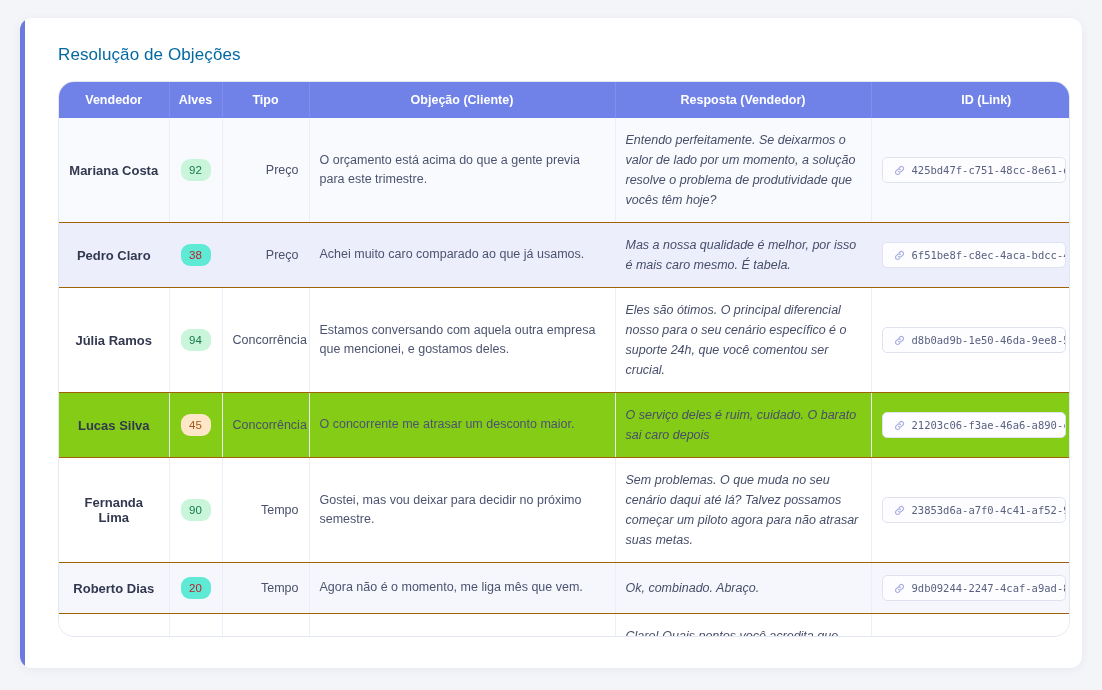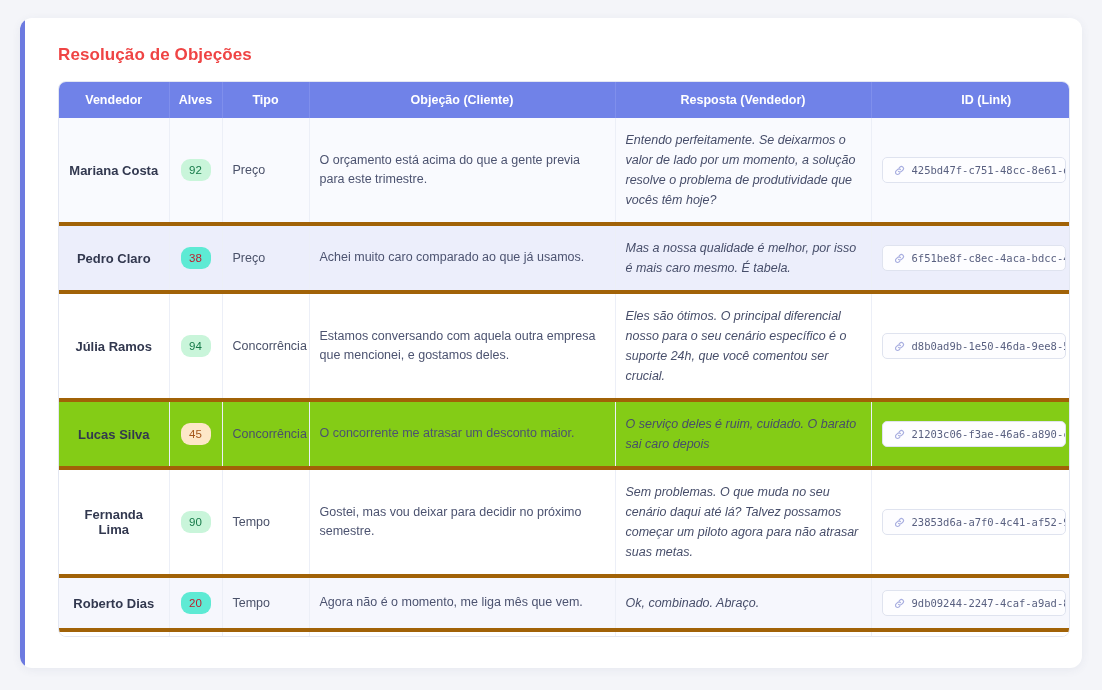--- a/index.html
+++ b/index.html
@@ -34,32 +34,32 @@
     position: absolute;
     left: 0;
     top: 0;
     bottom: 0;
     width: 5px;
     background: #6c7ae0;
   }
 
   .card-title {
     font-size: 17px;
-    font-weight: bold;
-    color: #ef4444;
+    font-weight: normal;
+    color: #0369a1;
     letter-spacing: 0.1px;
     margin: 5px 0 16px 18px;
   }
 
   .table-wrap {
     margin-left: 18px;
     width: 1012px;
     height: 556px;
     border: 1px solid #e3e7f2;
-    border-radius: 8px;
+    border-radius: 16px;
     overflow: hidden;
     background: #ffffff;
   }
 
   table {
     width: 100%;
     border-collapse: collapse;
     table-layout: fixed;
   }
 
@@ -76,21 +76,21 @@
 
   .col-vendedor { width: 110px; }
   .col-score    { width: 53px;  }
   .col-tipo     { width: 87px;  }
   .col-objecao  { width: 306px; }
   .col-resposta { width: 256px; }
   .col-id       { width: 200px; }
 
   tbody td {
     border-right: 1px solid #eceff7;
-    border-bottom: 4px solid #a16207;
+    border-bottom: 1px solid #a16207;
     padding: 12px 10px;
     vertical-align: middle;
     font-size: 12.5px;
     color: #49506b;
   }
   tbody td:last-child { border-right: none; }
 
   tbody tr:nth-child(odd)  { background: #ffffff; }
   tbody tr:nth-child(even) { background: #eeeffb; }
   tbody tr:nth-child(1)    { background: #f9fafe; }
@@ -117,21 +117,21 @@
     padding: 5px 8px;
     border-radius: 9px;
     font-size: 11.5px;
     font-weight: normal;
     text-align: center;
   }
   .score-high { background: #c9f5da; color: #167a49; }
   .score-mid  { background: #fde7c8; color: #a4561a; }
   .score-low  { background: #5eead4; color: #bc2030; }
 
-  .cell-tipo { text-align: left; font-size: 12.5px; color: #4a5169; }
+  .cell-tipo { text-align: right; font-size: 12.5px; color: #4a5169; }
 
   .cell-objecao {
     text-align: left;
     line-height: 1.55;
     color: #4c5370;
     font-size: 12.5px;
   }
 
   .cell-resposta {
     text-align: left;

